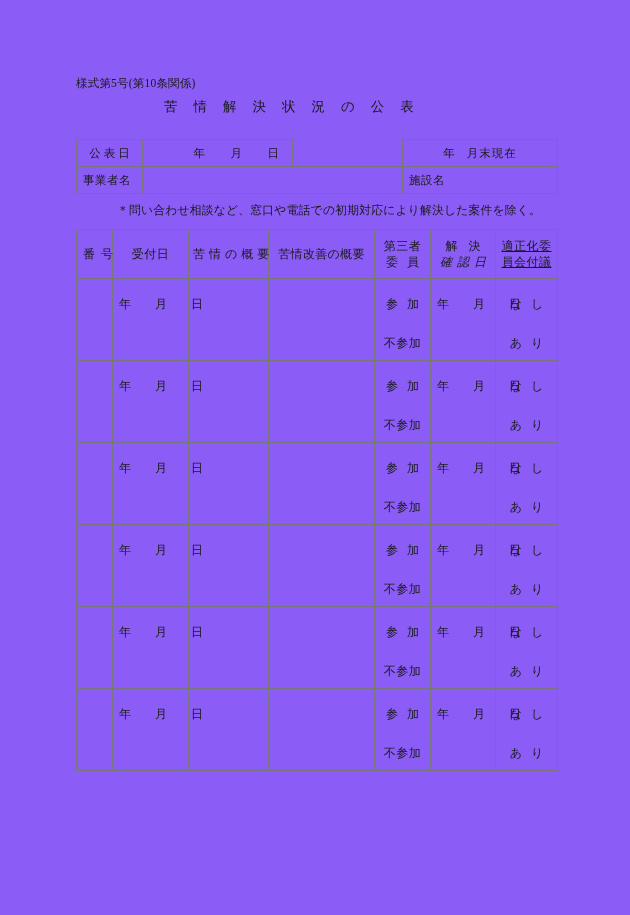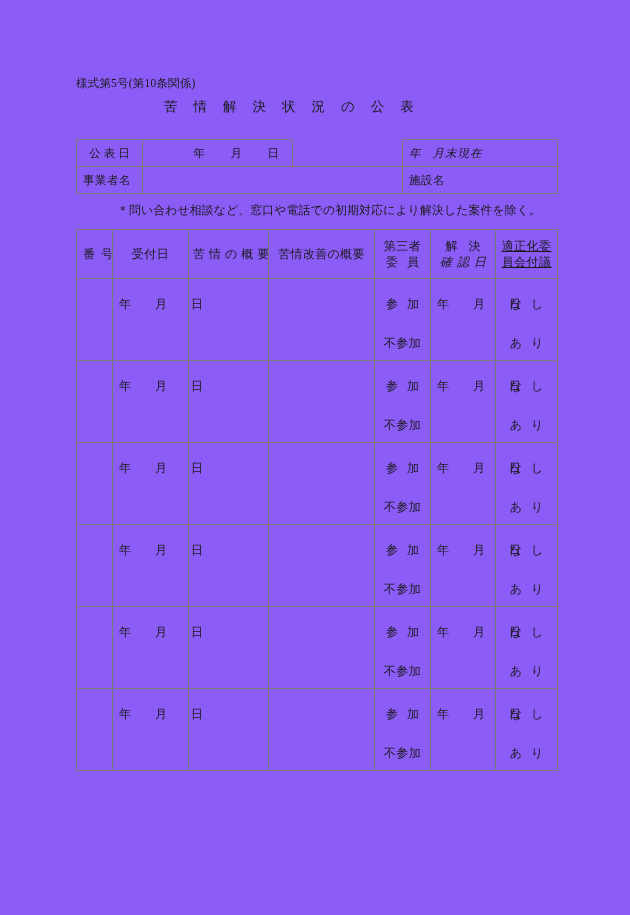--- a/index.html
+++ b/index.html
@@ -74,23 +74,23 @@
     letter-spacing: 0.5px;
     white-space: nowrap;
   }
   .date-cell {
     text-align: right;
     letter-spacing: 7px;
     padding-right: 10px;
     white-space: nowrap;
   }
   .month-end {
+    text-align: center;
     letter-spacing: 1px;
     white-space: nowrap;
-    font-style: italic;
   }
   .month-end .gap { letter-spacing: 12px; }
 
   
   .note {
     position: absolute;
     left: 94px;
     top: 203px;
     font-size: 11.8px;
     letter-spacing: 0.2px;

